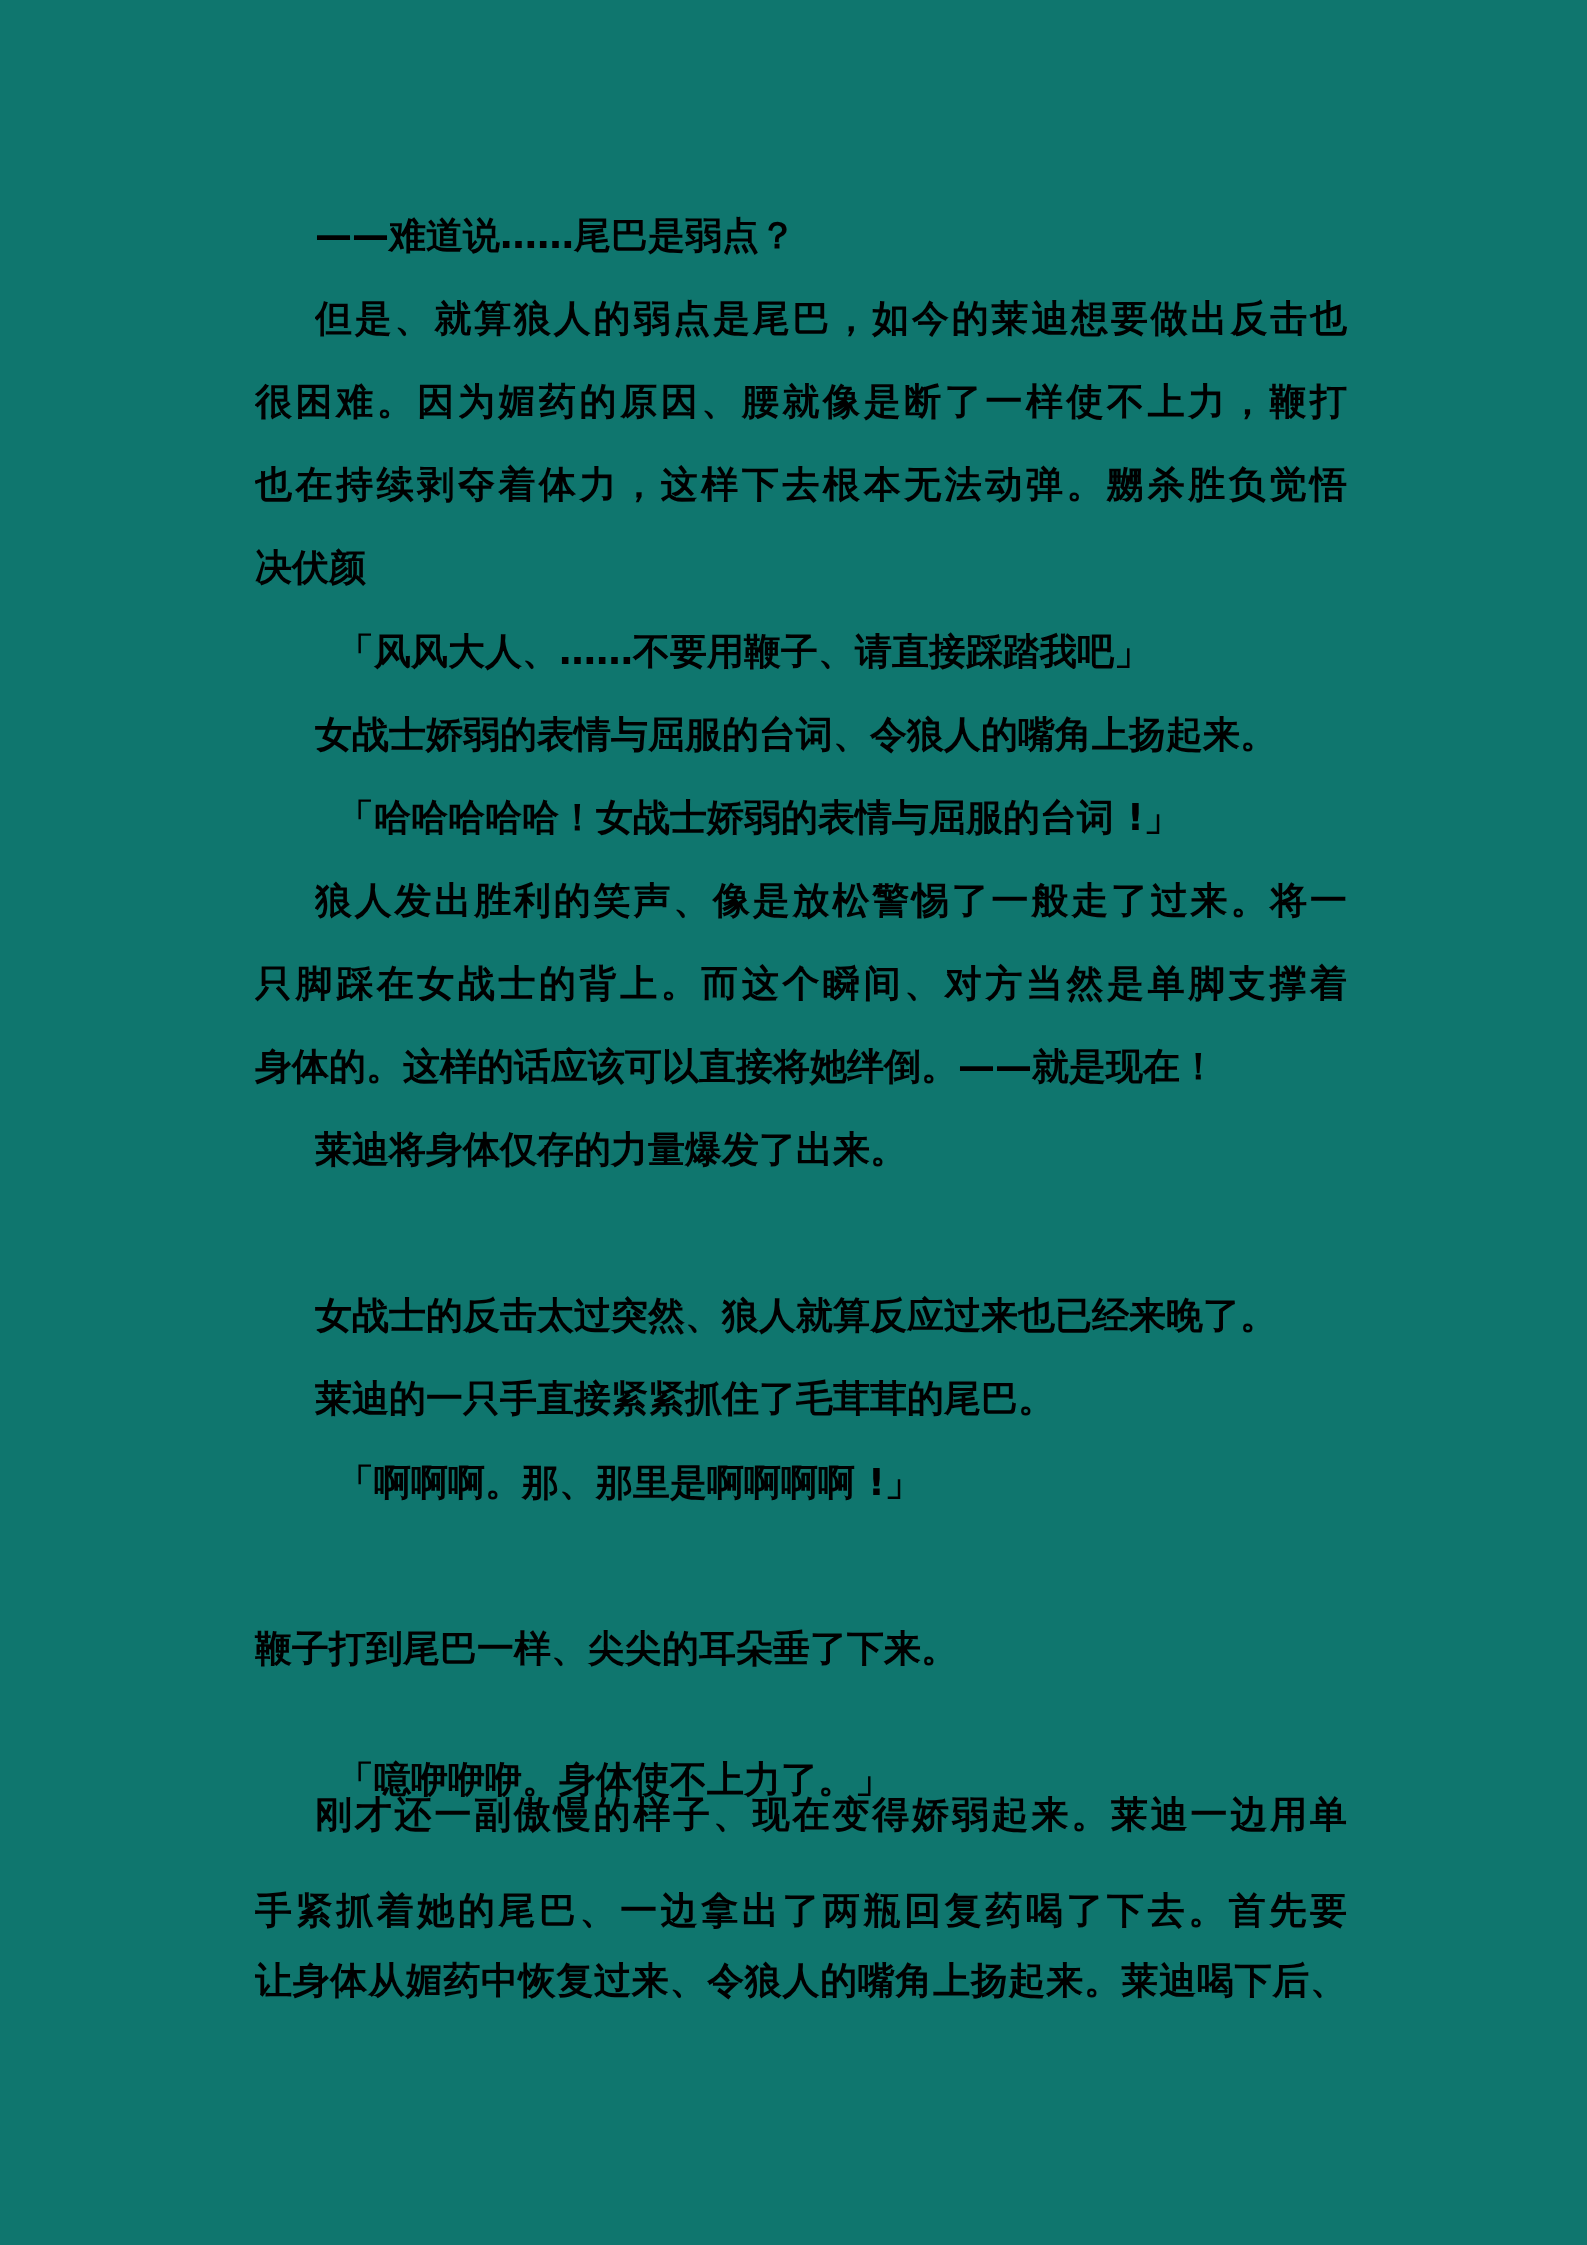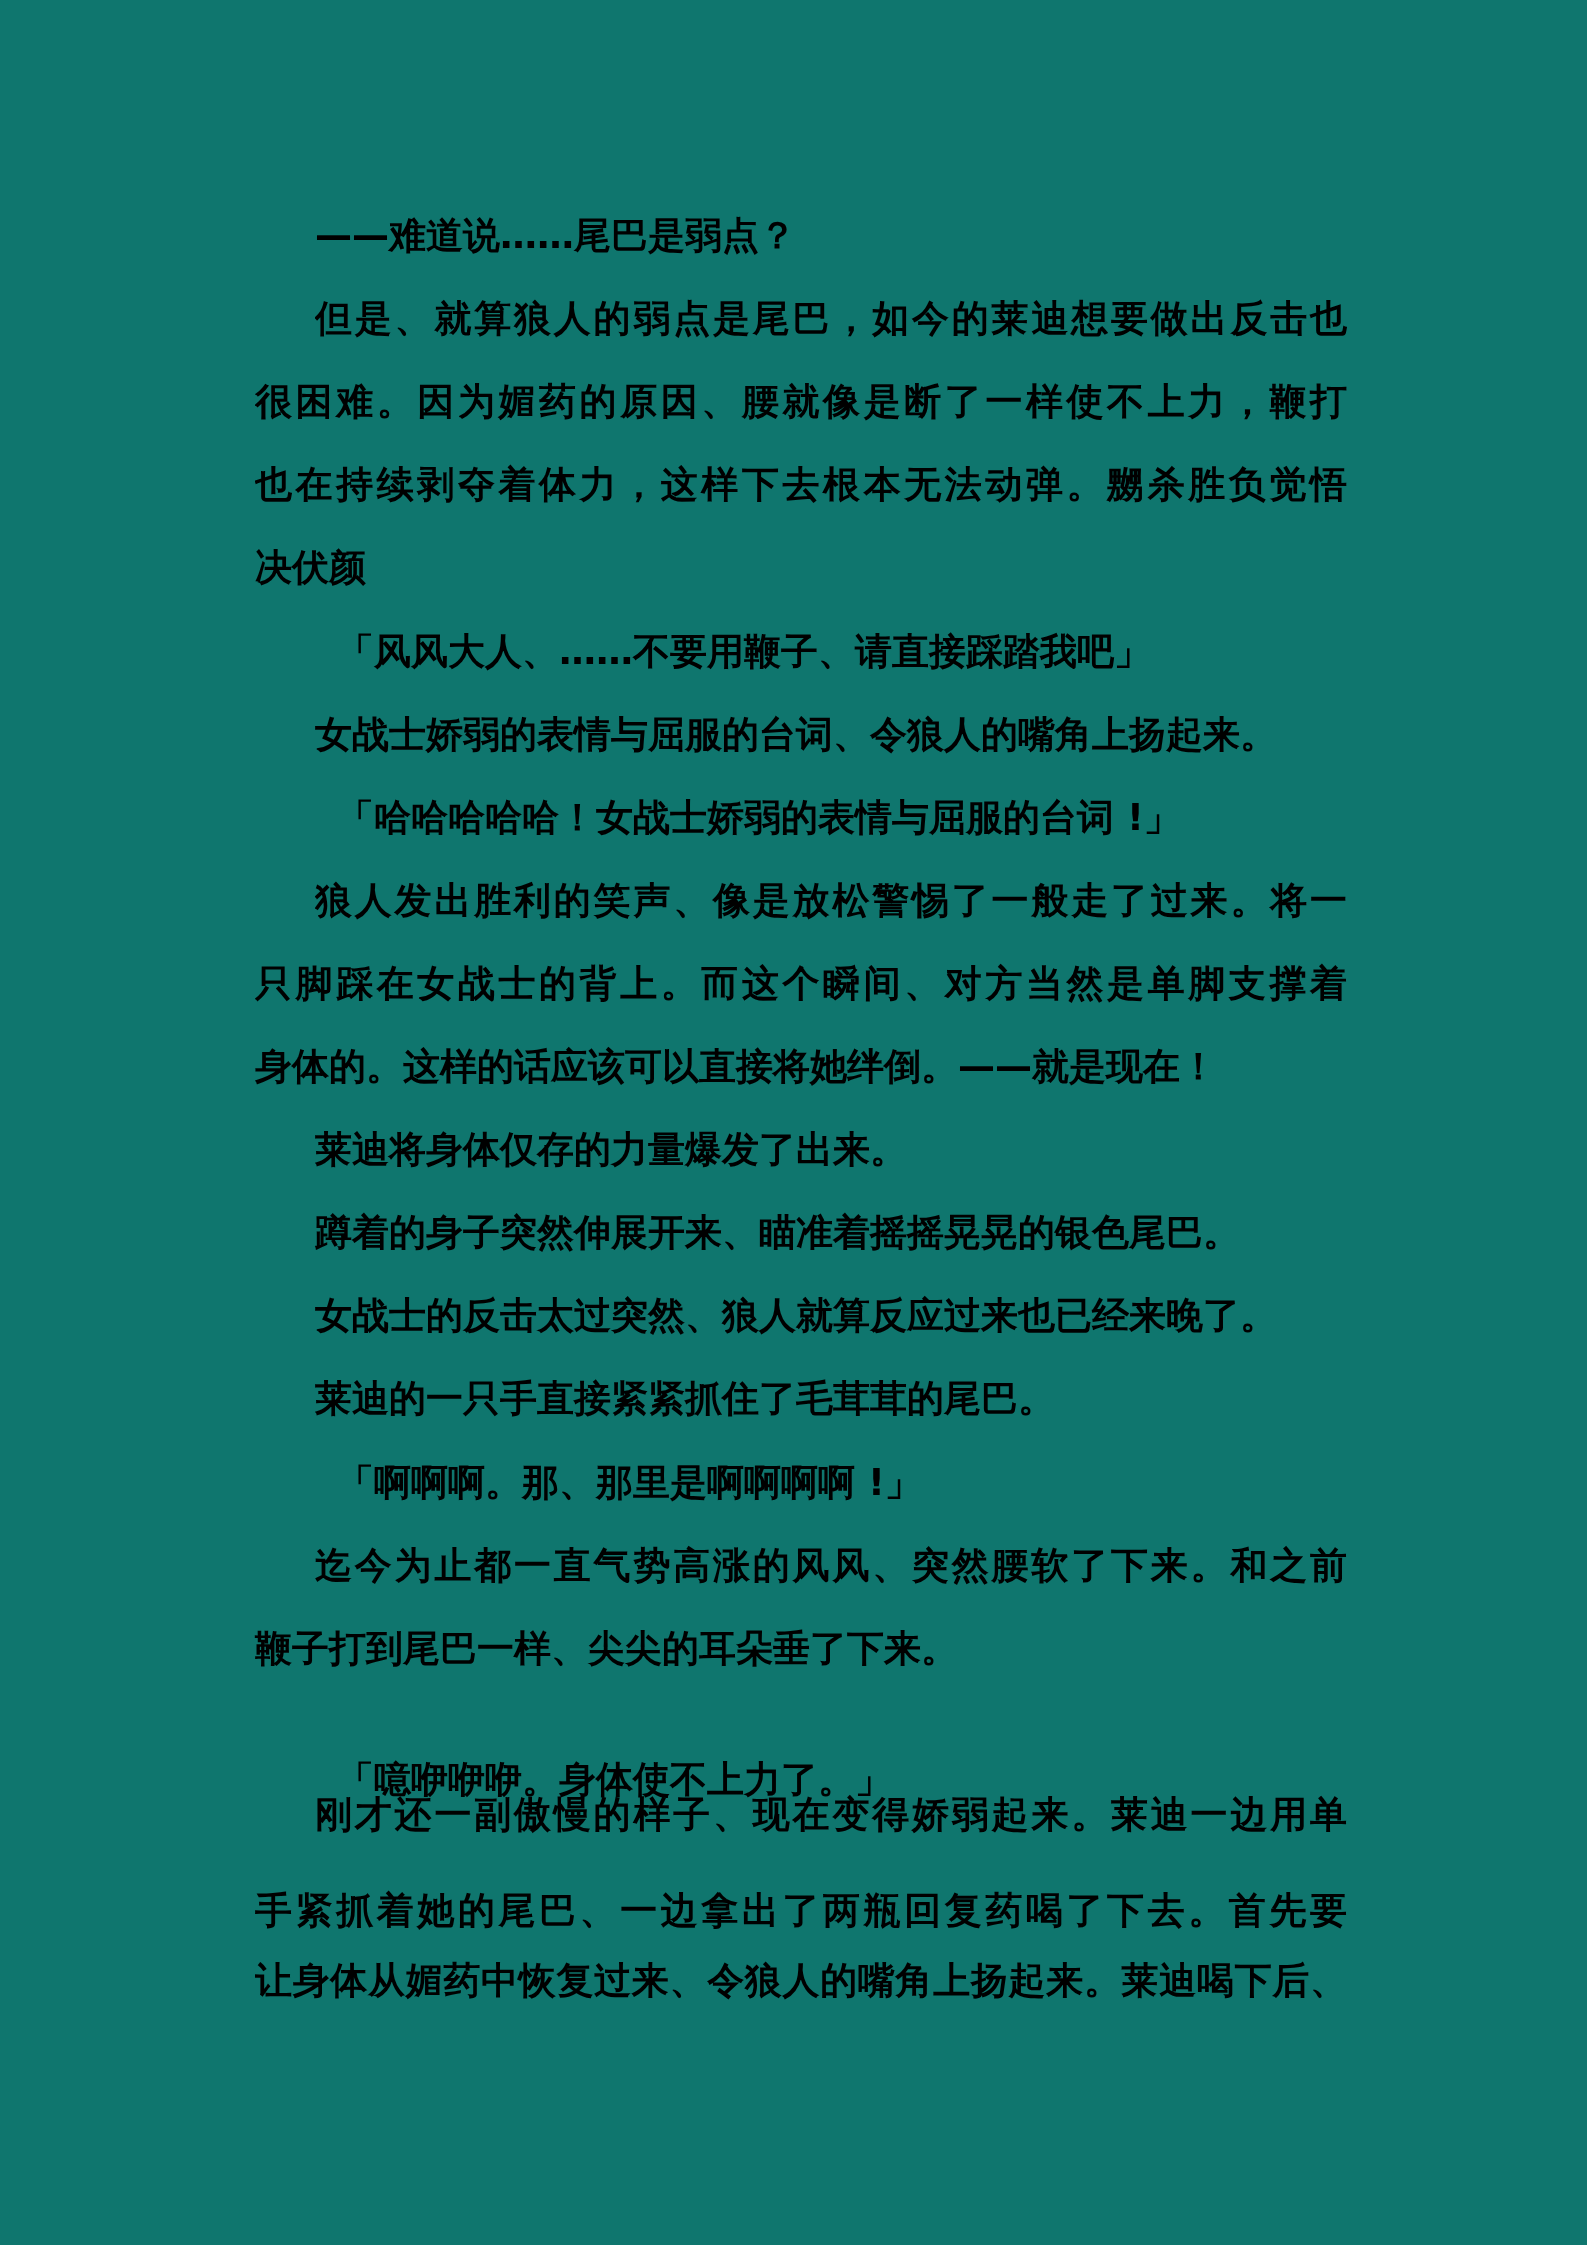--- a/index.html
+++ b/index.html
@@ -50,23 +50,21 @@
     <div class="line full" style="top: 377.2px; left: 255px; width: 1092px;">很困难。因为媚药的原因、腰就像是断了一样使不上力，鞭打</div>
     <div class="line full" style="top: 460.3px; left: 255px; width: 1092px;">也在持续剥夺着体力，这样下去根本无法动弹。嬲杀胜负觉悟</div>
     <div class="line" style="top: 543.4px; left: 255px;">决伏颜</div>
     <div class="line" style="top: 626.5px; left: 337px; text-align: center;">「风风大人、……不要用鞭子、请直接踩踏我吧」</div>
     <div class="line" style="top: 709.6px; left: 315px;">女战士娇弱的表情与屈服的台词、令狼人的嘴角上扬起来。</div>
     <div class="line" style="top: 792.7px; left: 337px;">「哈哈哈哈哈！女战士娇弱的表情与屈服的台词 !」</div>
     <div class="line full" style="top: 875.8px; left: 315px; width: 1032px;">狼人发出胜利的笑声、像是放松警惕了一般走了过来。将一</div>
     <div class="line full" style="top: 958.9px; left: 255px; width: 1092px;">只脚踩在女战士的背上。而这个瞬间、对方当然是单脚支撑着</div>
     <div class="line" style="top: 1042px; left: 255px;">身体的。这样的话应该可以直接将她绊倒。——就是现在！</div>
     <div class="line" style="top: 1125.1px; left: 315px;">莱迪将身体仅存的力量爆发了出来。</div>
-    <div class="line" style="top: 1208.2px; left: 315px;">蹲着的身子突然伸展开来、瞄准着摇摇晃晃的银色尾巴。</div>
     <div class="line" style="top: 1291.3px; left: 315px;">女战士的反击太过突然、狼人就算反应过来也已经来晚了。</div>
     <div class="line" style="top: 1374.4px; left: 315px;">莱迪的一只手直接紧紧抓住了毛茸茸的尾巴。</div>
     <div class="line" style="top: 1457.5px; left: 337px;">「啊啊啊。那、那里是啊啊啊啊 !」</div>
-    <div class="line full" style="top: 1540.6px; left: 315px; width: 1032px;">迄今为止都一直气势高涨的风风、突然腰软了下来。和之前</div>
     <div class="line" style="top: 1623.7px; left: 255px;">鞭子打到尾巴一样、尖尖的耳朵垂了下来。</div>
     <div class="line" style="top: 1706.8px; left: 337px; margin-top: 48px;">「噫咿咿咿。身体使不上力了。」</div>
     <div class="line full" style="top: 1789.9px; left: 315px; width: 1032px;">刚才还一副傲慢的样子、现在变得娇弱起来。莱迪一边用单</div>
     <div class="line full" style="top: 1886px; left: 255px; width: 1092px;">手紧抓着她的尾巴、一边拿出了两瓶回复药喝了下去。首先要</div>
     <div class="line full" style="top: 1956.1px; left: 255px; width: 1092px;">让身体从媚药中恢复过来、令狼人的嘴角上扬起来。莱迪喝下后、</div>
   </div>
 
 </body></html>

